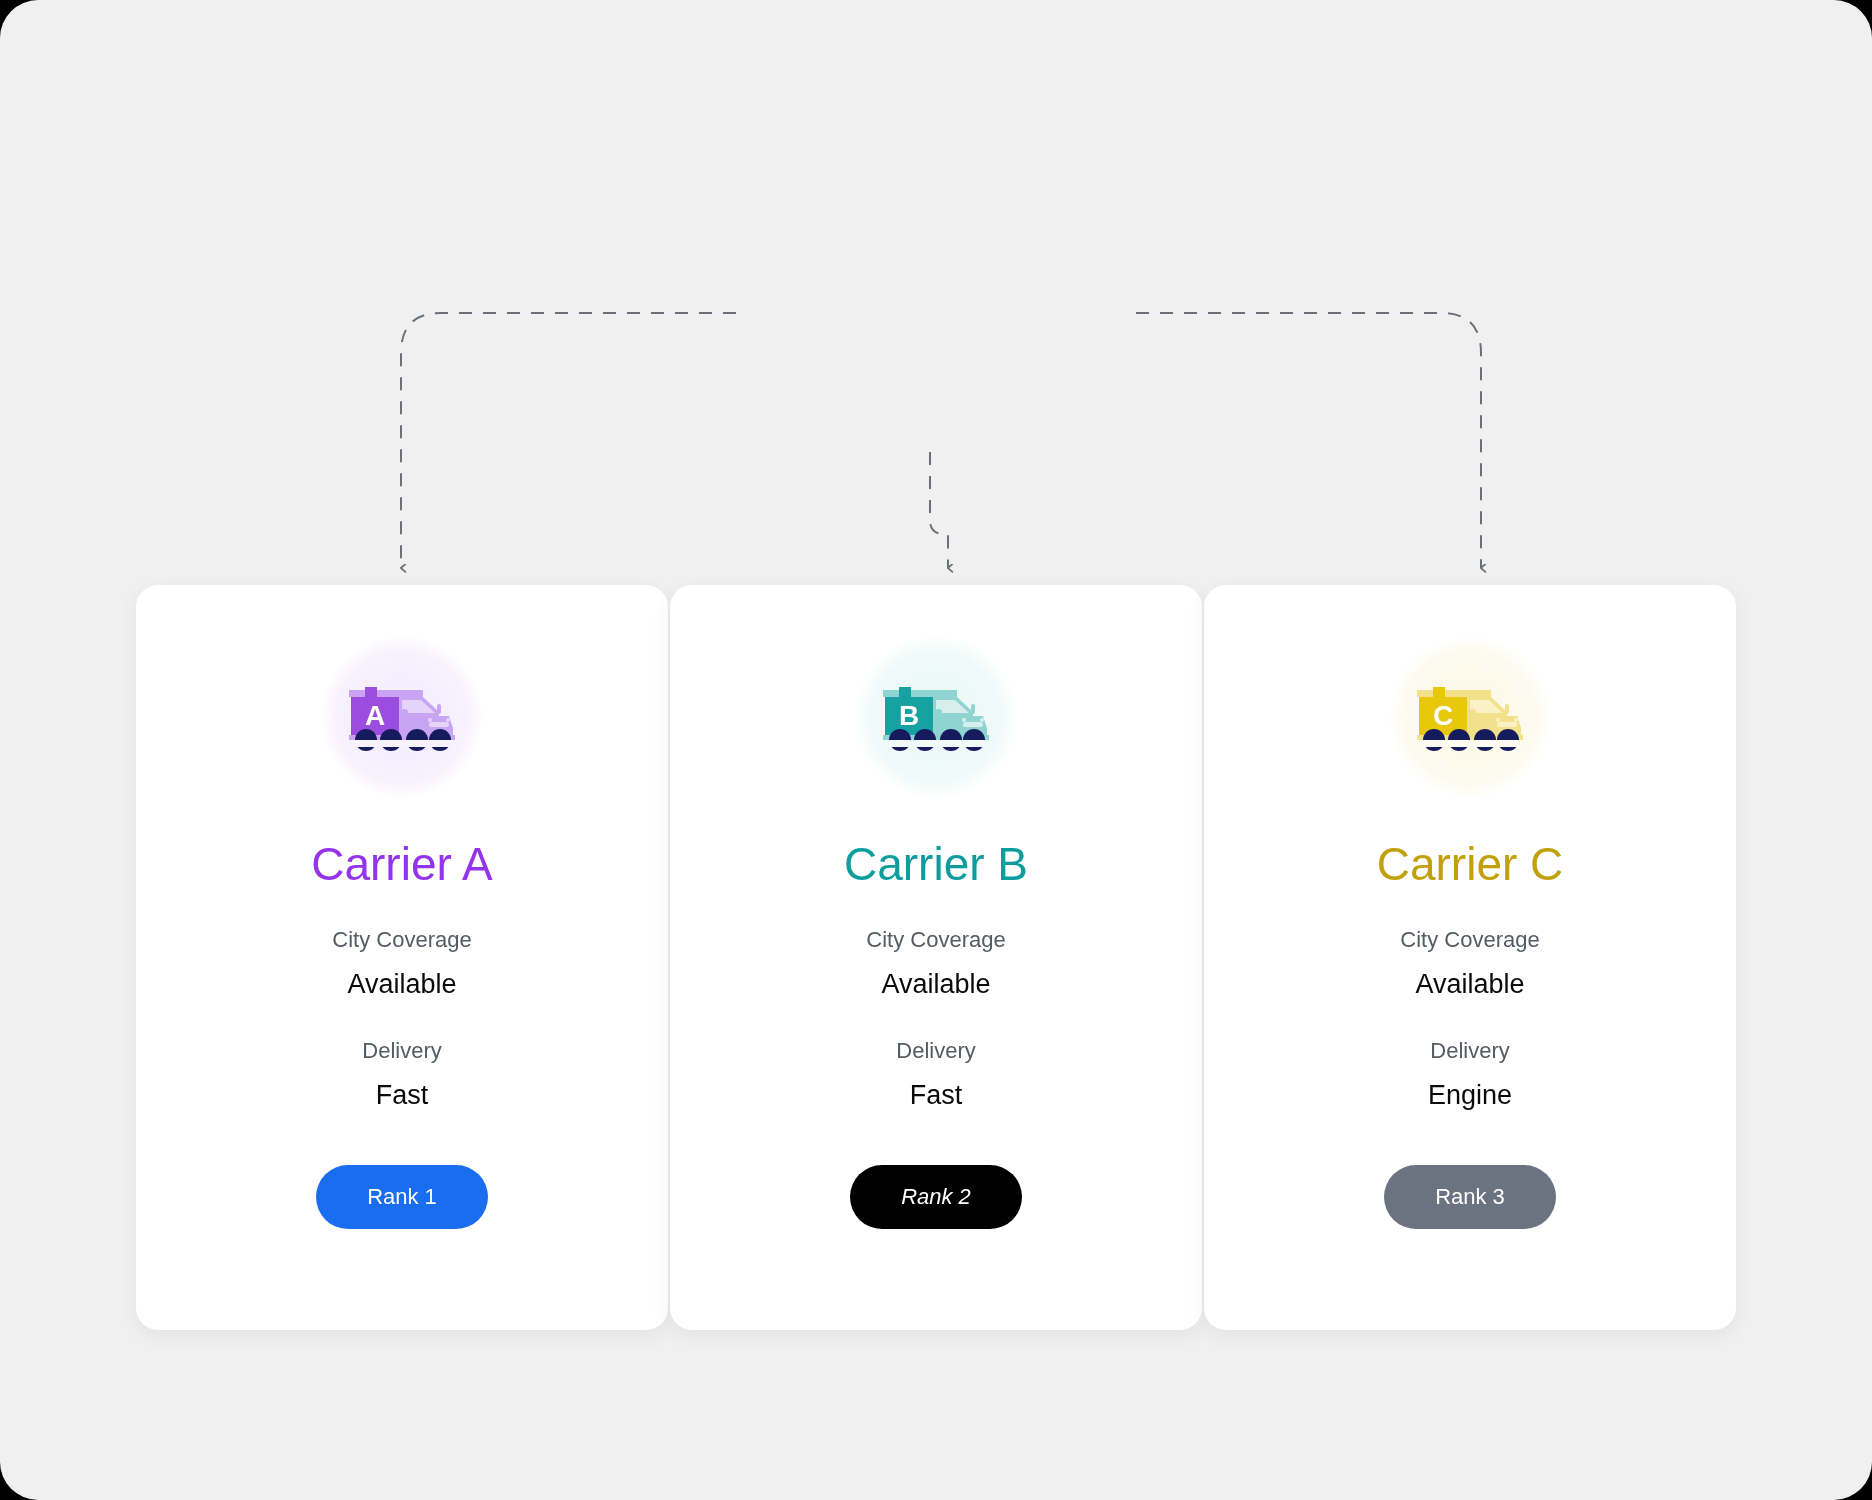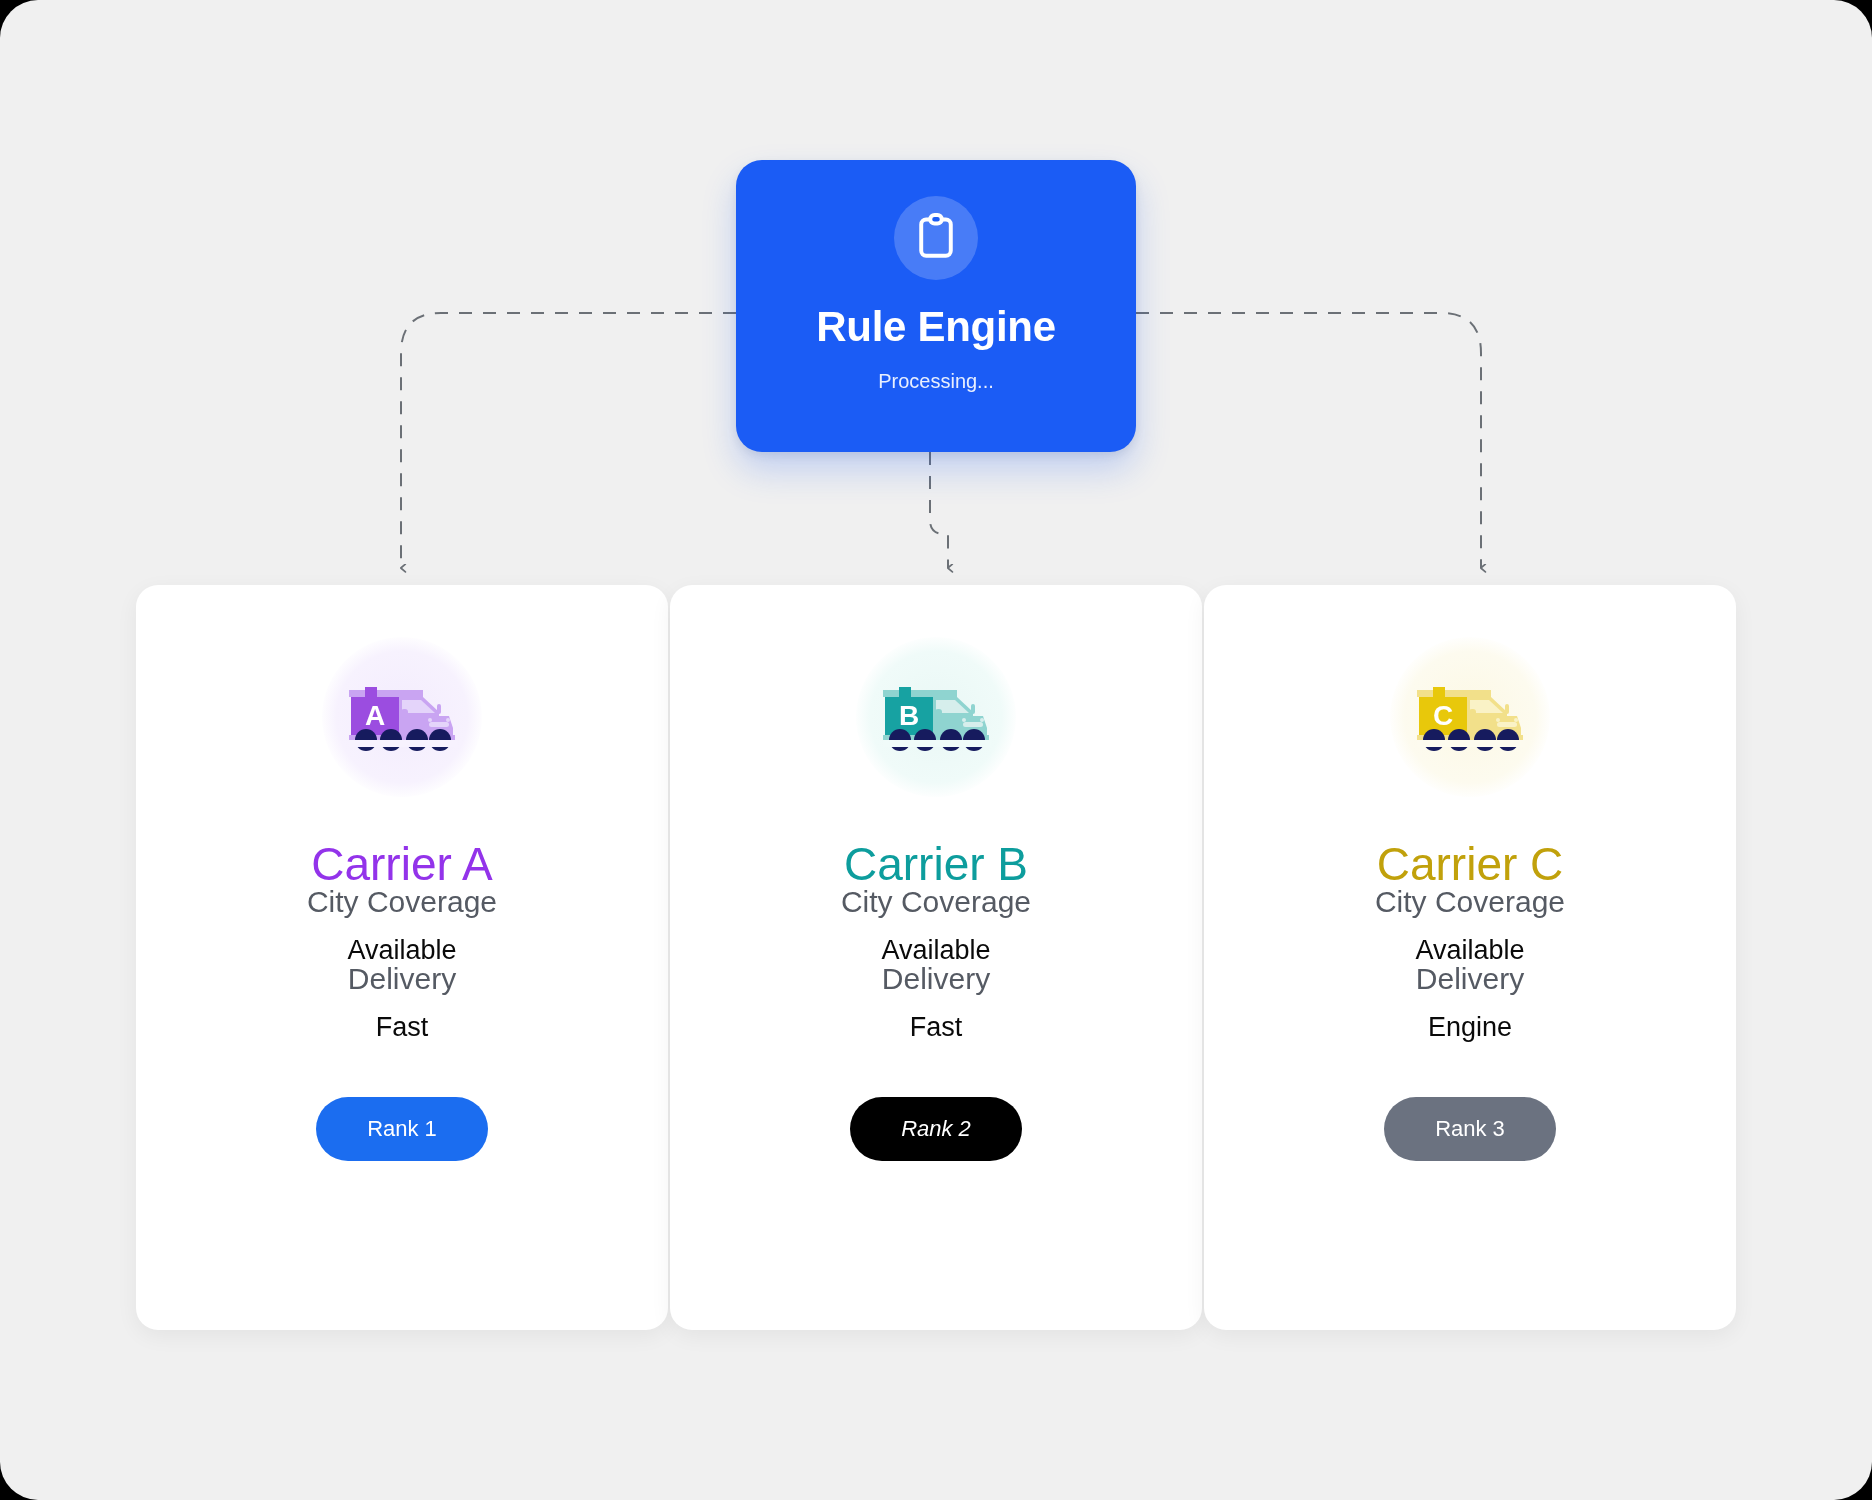--- a/index.html
+++ b/index.html
@@ -102,21 +102,22 @@
     align-items: center;
     justify-content: center;
   }
   .carrier-name {
     margin-top: 44px;
     font-size: 46px;
     font-weight: normal;
     line-height: 1;
   }
   .field-label {
-    font-size: 30px;
+    margin-top: 42px;
+    font-size: 22px;
     color: #555a63;
     line-height: 1;
   }
   .field-value {
     margin-top: 20px;
     font-size: 27px;
     color: #0a0a0a;
     font-weight: normal;
     line-height: 1;
   }
@@ -146,32 +147,20 @@
       </marker>
     </defs>
 
     <path d="M736,313 L441,313 Q401,313 401,353 L401,568" fill="none" stroke="#6b7076" stroke-width="2" stroke-dasharray="13 11" marker-end="url(#arrowhead)"></path>
 
     <path d="M930,452 L930,520 Q930,534 944,534 L948,534 Q948,534 948,548 L948,568" fill="none" stroke="#6b7076" stroke-width="2" stroke-dasharray="13 11" marker-end="url(#arrowhead)"></path>
 
     <path d="M1136,313 L1441,313 Q1481,313 1481,353 L1481,568" fill="none" stroke="#6b7076" stroke-width="2" stroke-dasharray="13 11" marker-end="url(#arrowhead)"></path>
   </svg>
 
-  <div id="rule-engine">
-    <div class="re-icon-circle">
-      <span>
-        <svg width="40" height="46" viewBox="0 0 24 28" fill="none">
-          <rect x="3" y="4" width="18" height="22" rx="3" stroke="#ffffff" stroke-width="2.4"></rect>
-          <rect x="8.5" y="1.2" width="7" height="5.2" rx="2.6" stroke="#ffffff" stroke-width="2.4" fill="#1b5cf5"></rect>
-        </svg>
-      </span>
-    </div>
-    <div class="re-title">Rule Engine</div>
-    <div class="re-status">Processing...</div>
-  </div>
 
   <div id="cards">
 
     <div class="carrier-card">
       <div class="halo" style="background:radial-gradient(circle, #f3ecfd 0%, #f7f2fe 58%, rgba(247,242,254,0) 73%);">
         <span>
           <svg width="118" height="78" viewBox="0 0 118 78">
 
             <rect x="6" y="14" width="74" height="7" fill="#c9a4f2"></rect>
             <rect x="22" y="11" width="12" height="10" fill="#9b4de0"></rect>

